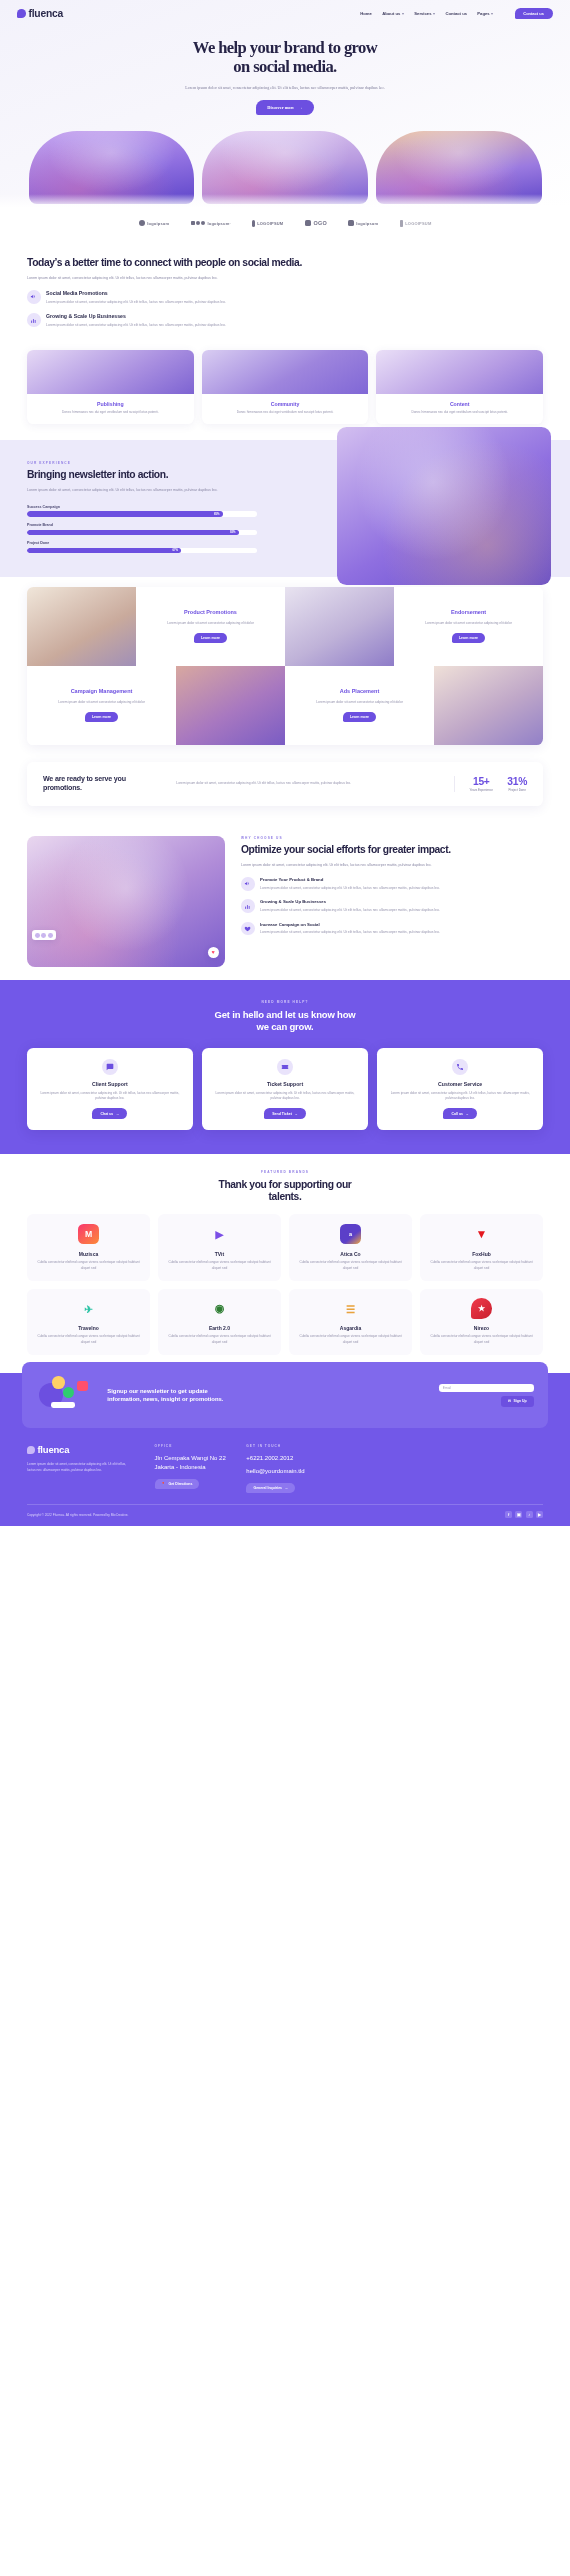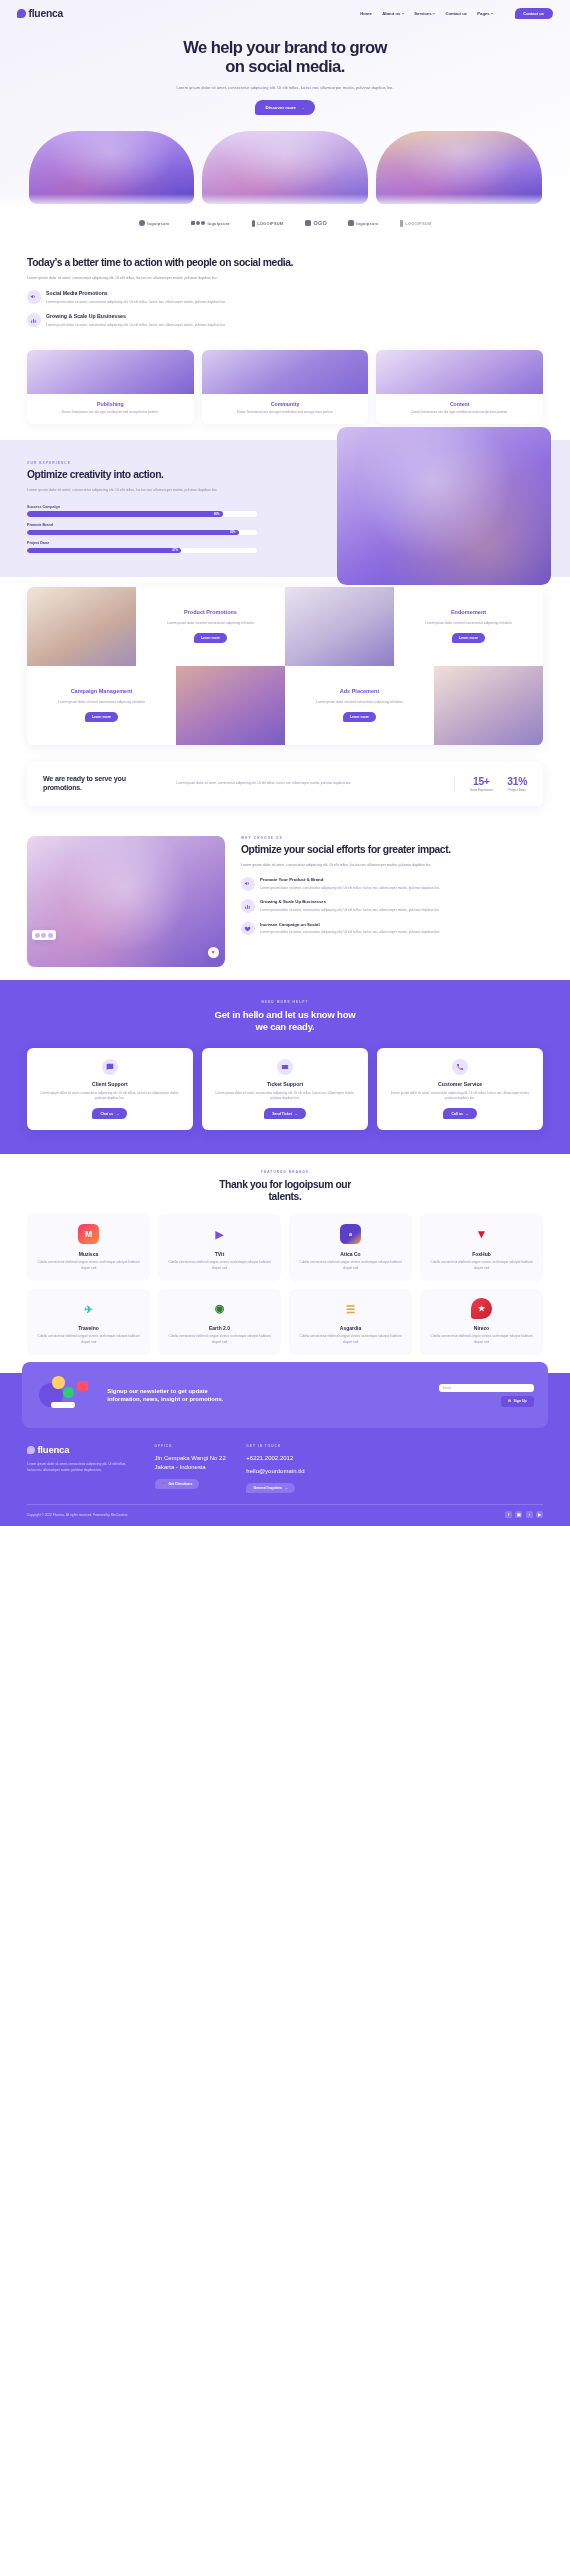--- a/index.html
+++ b/index.html
@@ -37,21 +37,21 @@
   }
   .caret { width:0;height:0;border-left:1.6px solid transparent;border-right:1.6px solid transparent;border-top:2px solid #8a88a8;}
   .nav-cta {
     margin-left: 11px;
     background:#6c4fe0; color:#fff;
     font-size:4px; font-weight:600;
     padding:3.2px 8.7px;
     border-radius: 9.5px 9.5px 9.5px 3.2px;
     white-space:nowrap;
   }
-  .hero-body { text-align:center; padding: 11px 0 0; }
+  .hero-body { text-align:center; padding: 11px 0 0; font-family: Liberation Serif, serif; }
   .hero-title {
     font-size: 16.6px; line-height:1.16; font-weight:800;
     letter-spacing:-0.6px; color:#262346;
   }
   .hero-sub {
     font-size: 4.1px; line-height:1.75; color:#7d7b99;
     max-width: 230px; margin: 8px auto 0;
   }
   .hero-btn {
     display:inline-flex; align-items:center; gap:4px;
@@ -389,21 +389,21 @@
     </div>
     <div class="brandlogo" style="opacity:.45">
       <span class="bl-shape" style="width:3.2px;height:7.1px;border-radius:0.8px"></span>
       <span class="bl-text">LOGOIPSUM</span>
     </div>
   </section>
 
   <section class="sec">
     <div class="two-col">
       <div style="flex:1">
-        <h2 class="h2">Today’s a better time to action with people on social media.</h2>
+        <h2 class="h2">Today’s a better time to connect with people on social media.</h2>
         <p class="p">Lorem ipsum dolor sit amet, consectetur adipiscing elit. Ut elit tellus, luctus nec ullamcorper mattis, pulvinar dapibus leo.</p>
 
         <div class="feature">
           <div class="feat-icon">
             <svg width="7.1" height="7.1" viewBox="0 0 24 24" fill="currentColor">
                 <path d="M3 10v4h3l5 4V6L6 10H3zm13.5 2a4.5 4.5 0 0 0-2.5-4v8a4.5 4.5 0 0 0 2.5-4z"></path>
               </svg>
           </div>
           <div>
             <div class="feat-title">Social Media Promotions</div>
@@ -443,21 +443,21 @@
       <div class="card3-img c3c"></div>
       <div class="card3-title">Content</div>
       <div class="card3-p">Donec himenaeos nec dui eget vestibulum sed suscipit lotus potenti.</div>
     </div>
   </section>
 
   <section class="exp">
     <div class="exp-photo"></div>
     <div class="exp-left">
       <div class="eyebrow">OUR EXPERIENCE</div>
-      <h2 class="h2" style="margin-top:4.8px">Optimize creativity into action.</h2>
+      <h2 class="h2" style="margin-top:4.8px">Bringing newsletter into action.</h2>
       <p class="p">Lorem ipsum dolor sit amet, consectetur adipiscing elit. Ut elit tellus, luctus nec ullamcorper mattis, pulvinar dapibus leo.</p>
       <div class="bars">
         <div class="bar-wrap">
           <div class="bar-label">Success Campaign</div>
           <div class="bar-track">
             <div class="bar-fill" style="width:85%">85%</div>
           </div>
         </div>
         <div class="bar-wrap">
           <div class="bar-label">Promote Brand</div>
@@ -578,21 +578,21 @@
           </div>
         </div>
       </div>
     </div>
   </section>
 
   <section class="cta">
     <div class="eyebrow">NEED MORE HELP?</div>
     <h2 class="cta-h">
       <span>Get in hello and let us know how</span><br>
-      <span>we can ready.</span>
+      <span>we can grow.</span>
     </h2>
     <div class="cta-cards">
       <div class="cta-card">
         <div class="cta-ic">
           <svg width="8" height="8" viewBox="0 0 24 24" fill="currentColor">
               <path d="M20 2H4a2 2 0 0 0-2 2v18l4-4h14a2 2 0 0 0 2-2V4a2 2 0 0 0-2-2z"></path>
             </svg>
         </div>
         <div class="cta-t">Client Support</div>
         <div class="cta-p">Lorem ipsum dolor sit amet, consectetur adipiscing elit. Ut elit tellus, luctus nec ullamcorper mattis, pulvinar dapibus leo.</div>
@@ -627,21 +627,21 @@
             <span>→</span>
           </a>
       </div>
     </div>
   </section>
 
   <section>
     <div class="sec-head">
       <div class="eyebrow">FEATURED BRANDS</div>
       <h2 class="h2">
-        <span>Thank you for logoipsum our</span><br>
+        <span>Thank you for supporting our</span><br>
         <span>talents.</span>
       </h2>
     </div>
     <div class="brands-grid">
       <div class="brand-card">
         <div class="brand-logo" style="background:linear-gradient(140deg,#f9376e,#fc8a3a)">
             <span>M</span>
           </div>
         <div class="bn">Muzisca</div>
         <div class="bp">Cubilia consectetur eleifend congue viverra scelerisque volutpat habitant aliquet sed</div>

